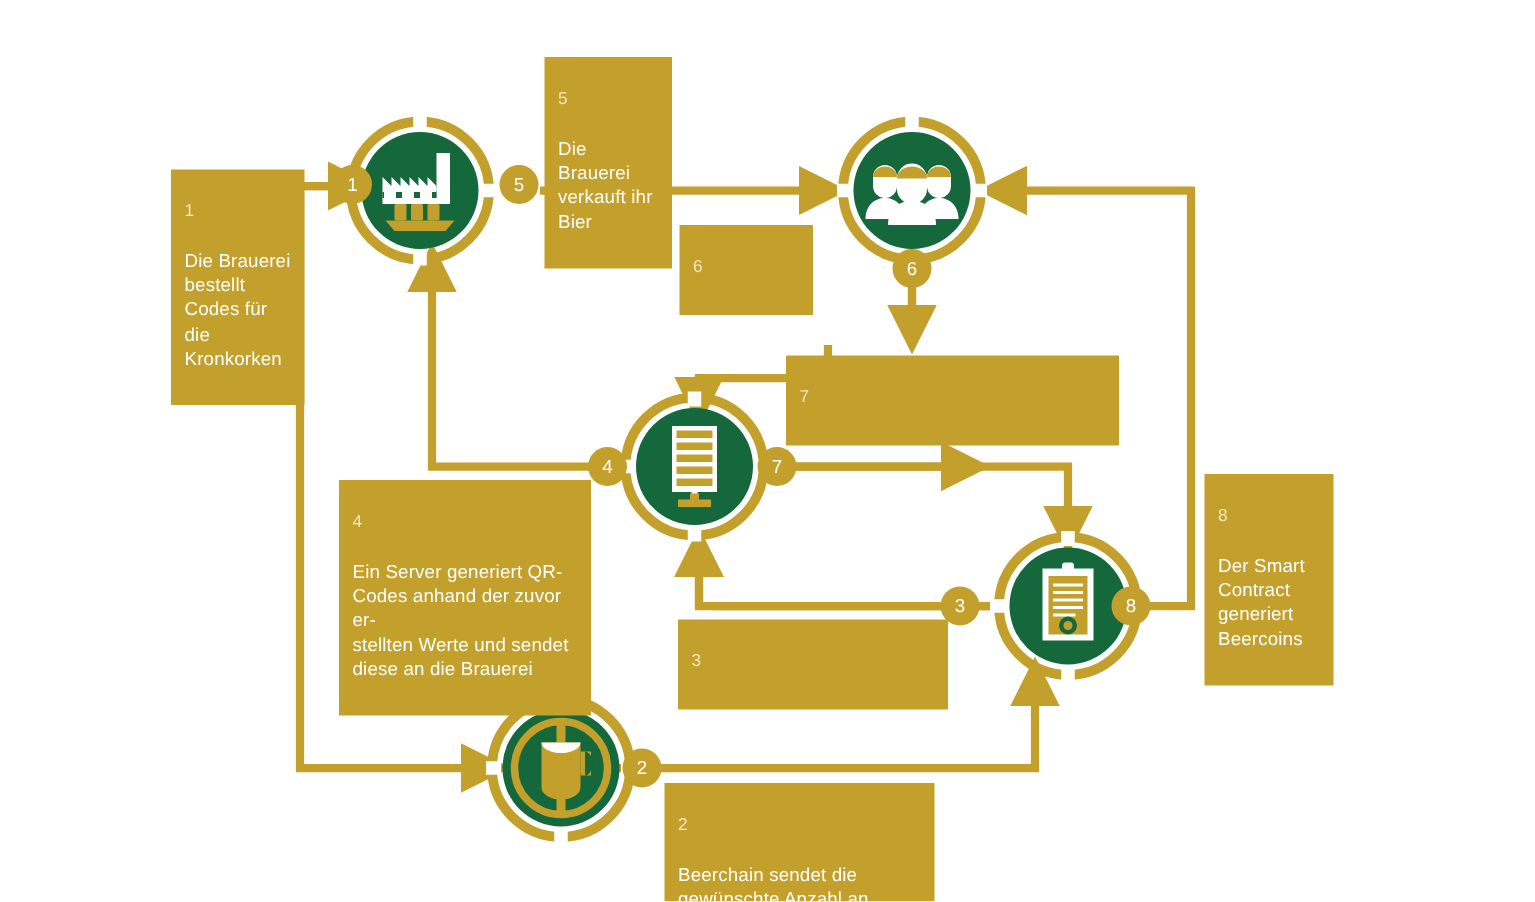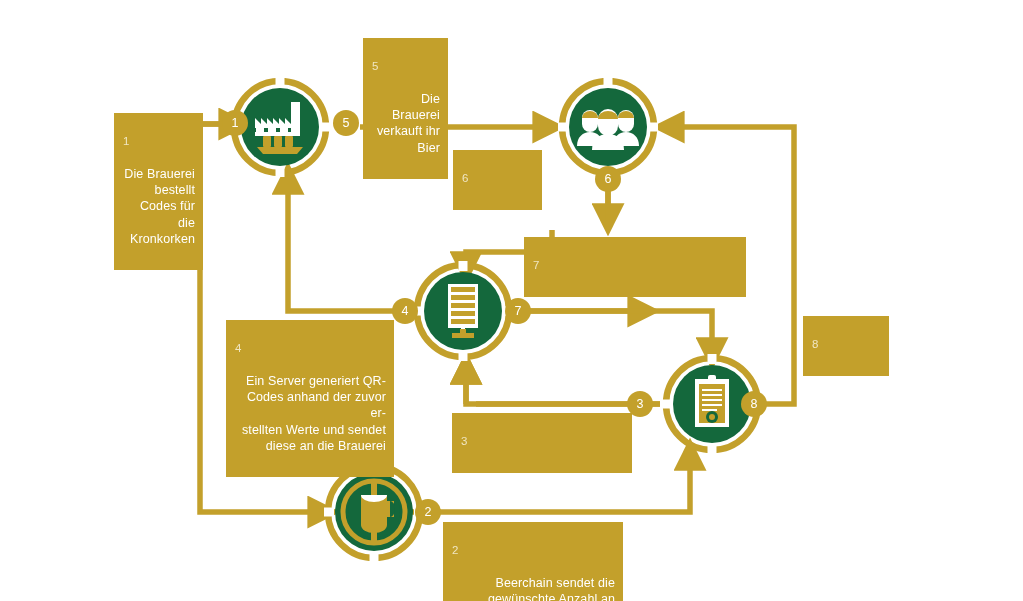--- a/index.html
+++ b/index.html
@@ -27,21 +27,21 @@
     letter-spacing: 0.1px;
     white-space: pre-line;
   }
   .label .num {
     display: block;
     font-size: 11.5px;
     line-height: 1.25;
     margin-bottom: 1px;
     color: #f0e6c2;
   }
-  .label .txt { display: block; text-align: right; }
+  .label .txt { display: block; }
 
   .node {
     position: absolute;
     width: 104px; height: 104px;
   }
   .node .ring {
     position: absolute; left: 0; top: 0; width: 104px; height: 104px;
   }
   .node .disc {
     position: absolute; left: 13px; top: 13px;
@@ -297,20 +297,24 @@
   <div class="label" style="left:226px; top:320px; width:168px;">
     <span class="num">4</span>
     <span class="txt">Ein Server generiert QR-
 Codes anhand der zuvor er-
 stellten Werte und sendet
 diese an die Brauerei</span>
   </div>
 
   <div class="label" style="left:803px; top:316px; width:86px;">
     <span class="num">8</span>
+    <span class="txt">Der Smart
+Contract
+generiert
+Beercoins</span>
   </div>
 
   <div class="label" style="left:452px; top:413px; width:180px;">
     <span class="num">3</span>
   </div>
 
   <div class="label" style="left:443px; top:522px; width:180px;">
     <span class="num">2</span>
     <span class="txt">Beerchain sendet die
 gewünschte Anzahl an

